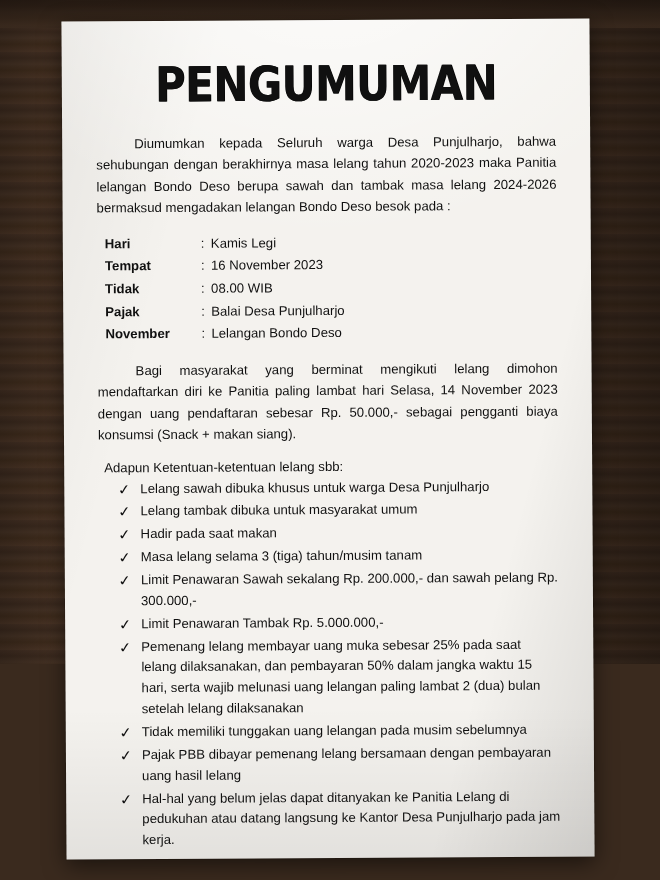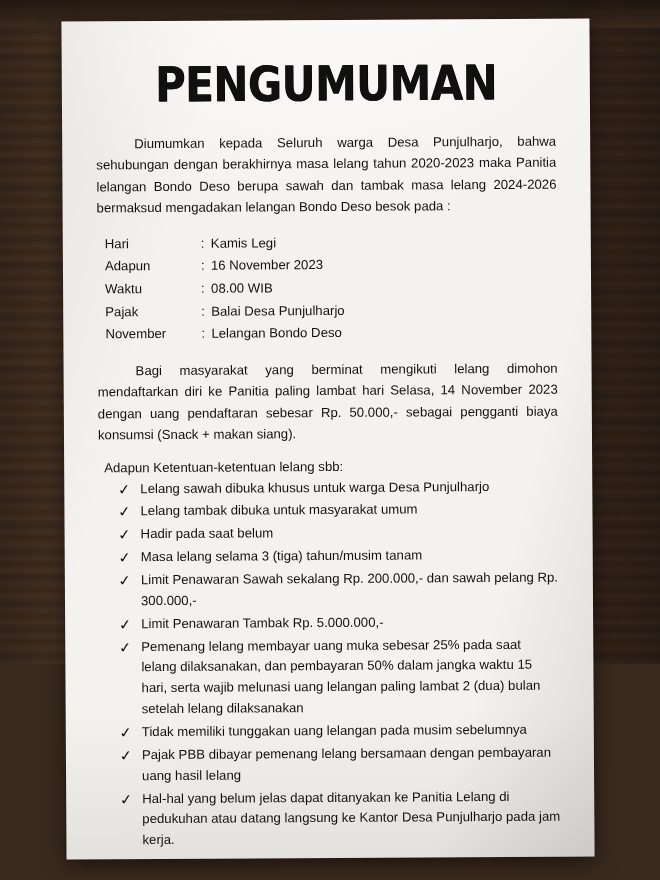--- a/index.html
+++ b/index.html
@@ -52,21 +52,21 @@
   p.para{
     font-size:13.2px;
     line-height:1.62;
     text-align:justify;
     margin:0 0 14px 0;
     text-indent:38px;
   }
 
   .detail{margin:2px 0 14px 8px;}
   .drow{display:flex;font-size:13.2px;line-height:1.72;}
-  .dlabel{width:96px;flex:0 0 96px;}
+  .dlabel{width:96px;flex:0 0 96px;font-weight:bold;}
   .dsep{width:10px;flex:0 0 10px;}
   .dval{flex:1;}
 
   .lead{font-size:13.2px;margin:4px 0 4px 6px;}
 
   ul.terms{list-style:none;margin:0 0 10px 0;padding:0 0 0 20px;}
   ul.terms li{
     position:relative;
     font-size:13.2px;
     line-height:1.58;
@@ -93,26 +93,26 @@
 
       <p class="para">Diumumkan kepada Seluruh warga Desa Punjulharjo, bahwa sehubungan dengan berakhirnya masa lelang tahun 2020-2023 maka Panitia lelangan Bondo Deso berupa sawah dan tambak masa lelang 2024-2026 bermaksud mengadakan lelangan Bondo Deso besok pada :</p>
 
       <div class="detail">
         <div class="drow">
           <div class="dlabel">Hari</div>
           <div class="dsep">:</div>
           <div class="dval">Kamis Legi</div>
         </div>
         <div class="drow">
-          <div class="dlabel">Adapun</div>
+          <div class="dlabel">Tempat</div>
           <div class="dsep">:</div>
           <div class="dval">16 November 2023</div>
         </div>
         <div class="drow">
-          <div class="dlabel">Waktu</div>
+          <div class="dlabel">Tidak</div>
           <div class="dsep">:</div>
           <div class="dval">08.00 WIB</div>
         </div>
         <div class="drow">
           <div class="dlabel">Pajak</div>
           <div class="dsep">:</div>
           <div class="dval">Balai Desa Punjulharjo</div>
         </div>
         <div class="drow">
           <div class="dlabel">November</div>
@@ -121,21 +121,21 @@
         </div>
       </div>
 
       <p class="para">Bagi masyarakat yang berminat mengikuti lelang dimohon mendaftarkan diri ke Panitia paling lambat hari Selasa, 14 November 2023 dengan uang pendaftaran sebesar Rp. 50.000,- sebagai pengganti biaya konsumsi (Snack + makan siang).</p>
 
       <div class="lead">Adapun Ketentuan-ketentuan lelang sbb:</div>
 
       <ul class="terms">
         <li><span class="chk">✓</span><span>Lelang sawah dibuka khusus untuk warga Desa Punjulharjo</span></li>
         <li><span class="chk">✓</span><span>Lelang tambak dibuka untuk masyarakat umum</span></li>
-        <li><span class="chk">✓</span><span>Hadir pada saat belum</span></li>
+        <li><span class="chk">✓</span><span>Hadir pada saat makan</span></li>
         <li><span class="chk">✓</span><span>Masa lelang selama 3 (tiga) tahun/musim tanam</span></li>
         <li><span class="chk">✓</span><span>Limit Penawaran Sawah sekalang Rp. 200.000,- dan sawah pelang Rp. 300.000,-</span></li>
         <li><span class="chk">✓</span><span>Limit Penawaran Tambak Rp. 5.000.000,-</span></li>
         <li><span class="chk">✓</span><span>Pemenang lelang membayar uang muka sebesar 25% pada saat lelang dilaksanakan, dan pembayaran 50% dalam jangka waktu 15 hari, serta wajib melunasi uang lelangan paling lambat 2 (dua) bulan setelah lelang dilaksanakan</span></li>
         <li><span class="chk">✓</span><span>Tidak memiliki tunggakan uang lelangan pada musim sebelumnya</span></li>
         <li><span class="chk">✓</span><span>Pajak PBB dibayar pemenang lelang bersamaan dengan pembayaran uang hasil lelang</span></li>
         <li><span class="chk">✓</span><span>Hal-hal yang belum jelas dapat ditanyakan ke Panitia Lelang di pedukuhan atau datang langsung ke Kantor Desa Punjulharjo pada jam kerja.</span></li>
       </ul>
 
       <div class="closing">Demikian pengumuman ini disampaikan untuk menjadikan maklum.</div>

